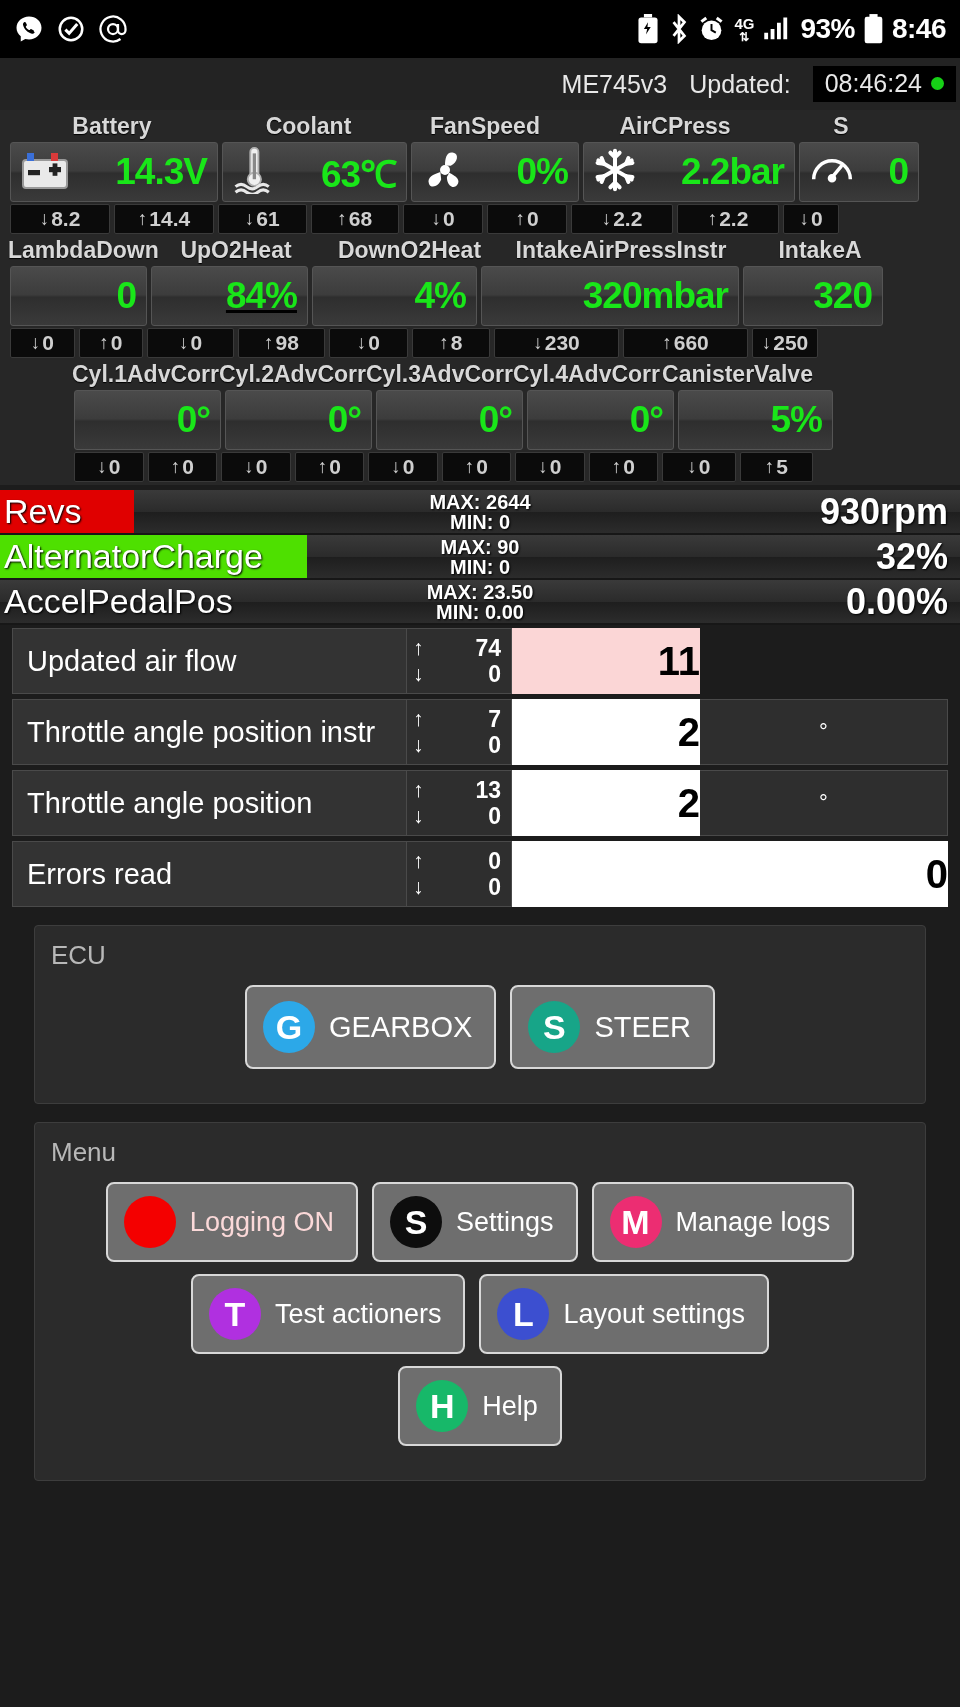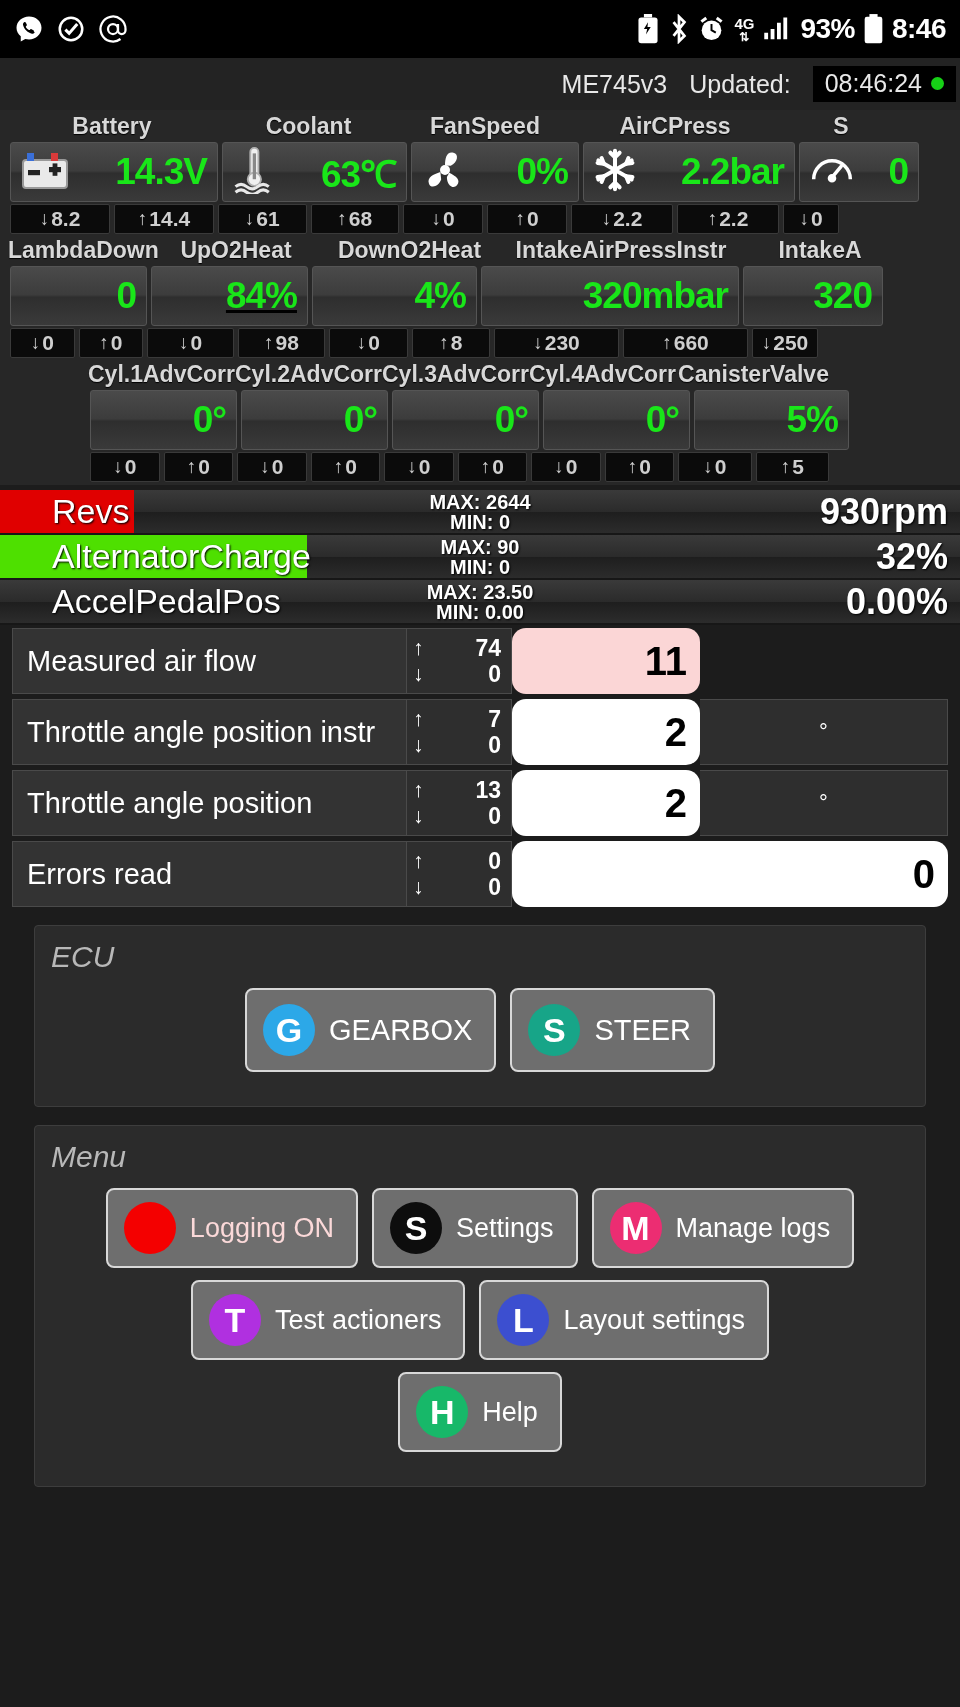--- a/index.html
+++ b/index.html
@@ -66,23 +66,22 @@
   .bars { margin-top: 5px; }
   .barrow {
     height: 45px; position: relative;
     background: linear-gradient(to bottom,#3a3a3a 0%,#2b2b2b 50%,#1e1e1e 51%,#2c2c2c 100%);
     border-bottom: 2px solid #171717;
     display: flex; align-items: center; overflow: hidden;
   }
   .barfill { position: absolute; left: 0; top: 0; bottom: 0; }
   .barname {
     position: relative; z-index: 2; color: #fff; font-size: 34px;
-    font-weight: 400; padding-left: 16px; white-space: nowrap;
+    font-weight: 400; padding-left: 4px; white-space: nowrap;
     text-shadow: 1px 1px 2px #000;
-    margin-left: 36px;
   }
   .barmm {
     position: absolute; left: 0; right: 0; text-align: center; z-index: 2;
     color: #fff; font-size: 20px; font-weight: 700; line-height: 20px;
     text-shadow: 1px 1px 2px #000;
   }
   .barmm div { letter-spacing: 0px; }
   .barval {
     margin-left: auto; position: relative; z-index: 2; color: #fff;
     font-size: 36px; font-weight: 700; padding-right: 12px;
@@ -101,37 +100,37 @@
     flex: 0 0 105px; background: #2e2e2e; border: 1px solid #4a4a4a;
     border-left: none; color: #fff; font-size: 23px; font-weight: 700;
     display: flex; flex-direction: column; justify-content: center;
     padding: 4px 10px 4px 6px;
   }
   .dmm > div { display: flex; align-items: center; height: 26px; }
   .dmm .a { width: 26px; font-size: 21px; }
   .dmm .v { flex: 1; text-align: right; }
   .dval {
     flex: 0 0 188px; display: flex; align-items: center;
-    justify-content: flex-end; padding-right: 13px;
-    font-size: 40px; font-weight: 700; color: #000; border-radius: 14px;
+    justify-content: flex-end; padding-right: 0;
+    font-size: 40px; font-weight: 700; color: #000;
   }
   .dval.wide { flex: 1 1 auto; }
   .dunit {
     flex: 1 1 auto; background: #2e2e2e; border: 1px solid #4a4a4a;
     border-left: none; color: #fff; font-size: 27px;
     display: flex; align-items: center; justify-content: center;
   }
   .dunit.deg { font-size: 22px; }
 
   
   .panel {
     margin: 18px 34px 0 34px; background: #2b2b2b;
     border: 1px solid #3d3d3d; border-radius: 4px; padding: 14px 16px 22px 16px;
   }
-  .panel-title { color: #b8b8b8; font-size: 30px; margin-bottom: 14px; font-style: italic; }
+  .panel-title { color: #b8b8b8; font-size: 26px; margin-bottom: 14px; }
   .btnrow { display: flex; justify-content: center; gap: 14px; flex-wrap: wrap; margin-bottom: 12px; }
   .btn {
     background: #6e6e6e; border: 2px solid #d8d8d8; border-radius: 8px;
     height: 84px; display: flex; align-items: center; gap: 14px;
     padding: 0 22px 0 16px; color: #fff; font-size: 29px;
   }
   .btn.small { height: 80px; font-size: 27px; }
   .circ {
     width: 52px; height: 52px; border-radius: 50%; flex: 0 0 52px;
     display: flex; align-items: center; justify-content: center;
@@ -364,21 +363,21 @@
         <div class="gmm" style="width: 125px;">
           <span class="arw">↑</span>
           <span>660</span>
         </div>
         <div class="gmm" style="width: 66px;">
           <span class="arw">↓</span>
           <span>250</span>
         </div>
       </div>
     </div>
-    <div class="ggroup" style="padding-left: 72px; margin-left: 16px;">
+    <div class="ggroup" style="padding-left: 72px;">
       <div class="glabels">
         <div class="glabel" style="width: 147px;">Cyl.1AdvCorr</div>
         <div class="glabel" style="width: 147px;">Cyl.2AdvCorr</div>
         <div class="glabel" style="width: 147px;">Cyl.3AdvCorr</div>
         <div class="glabel" style="width: 147px;">Cyl.4AdvCorr</div>
         <div class="glabel" style="width: 155px;">CanisterValve</div>
       </div>
       <div class="gcells">
         <div class="gcell" style="width: 147px;">
           <span class="gval">0°</span>
@@ -466,21 +465,21 @@
       <div class="barmm">
         <div>MAX: 23.50</div>
         <div>MIN: 0.00</div>
       </div>
       <div class="barval">0.00%</div>
     </div>
   </div>
 
 <div class="dtable" id="dtable">
     <div class="drow">
-      <div class="dname">Measured air flow</div>
+      <div class="dname">Updated air flow</div>
       <div class="dmm">
         <div>
           <span class="a">↑</span>
           <span class="v">74</span>
         </div>
         <div>
           <span class="a">↓</span>
           <span class="v">0</span>
         </div>
       </div>

